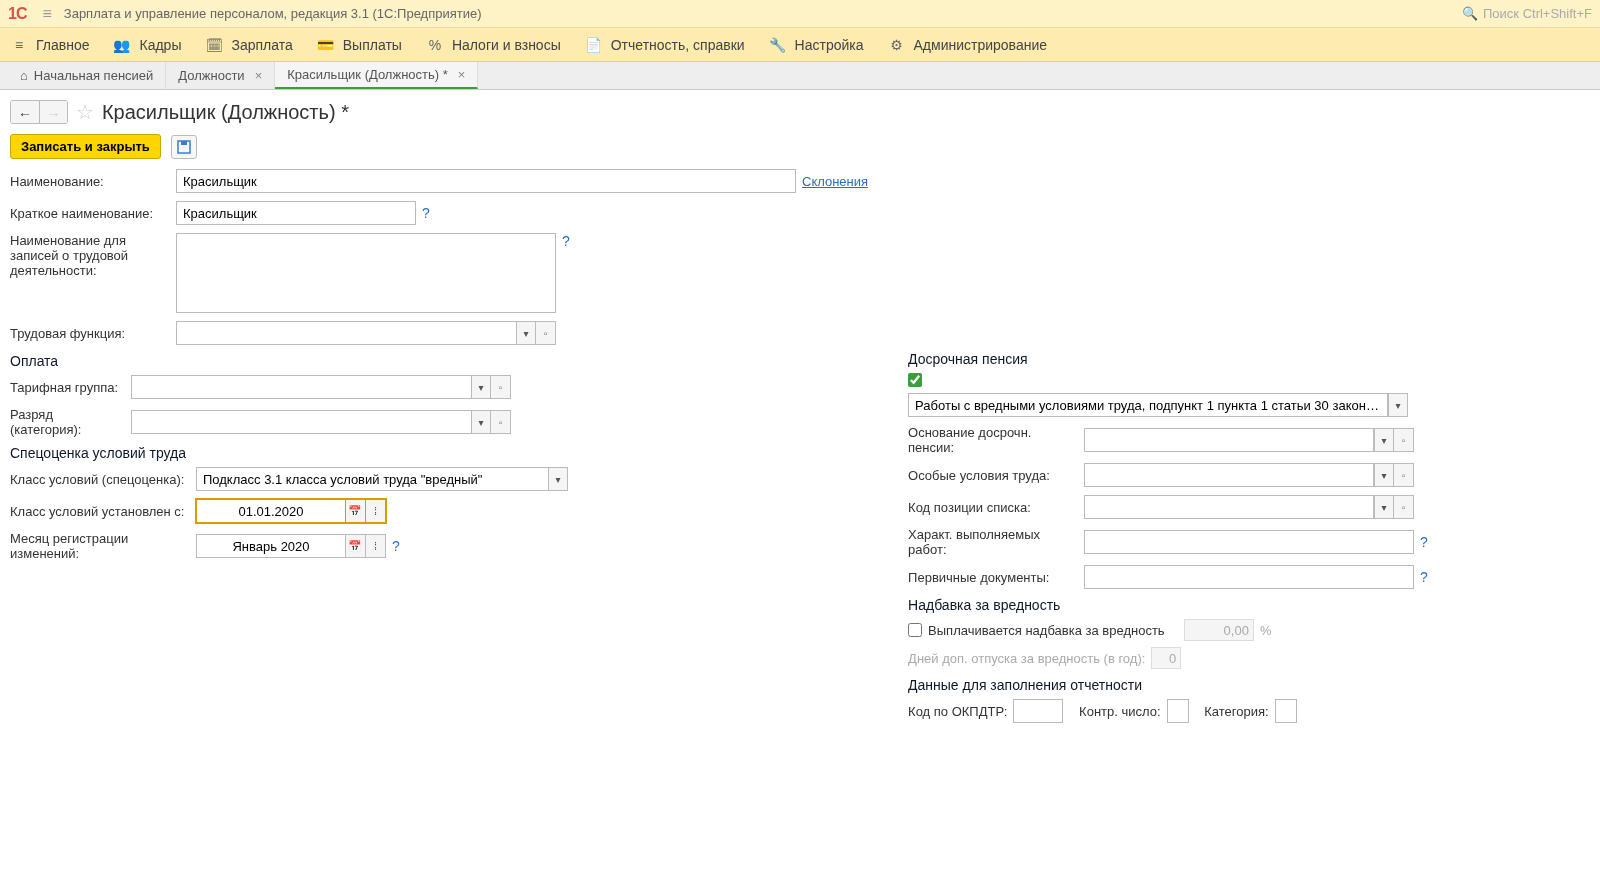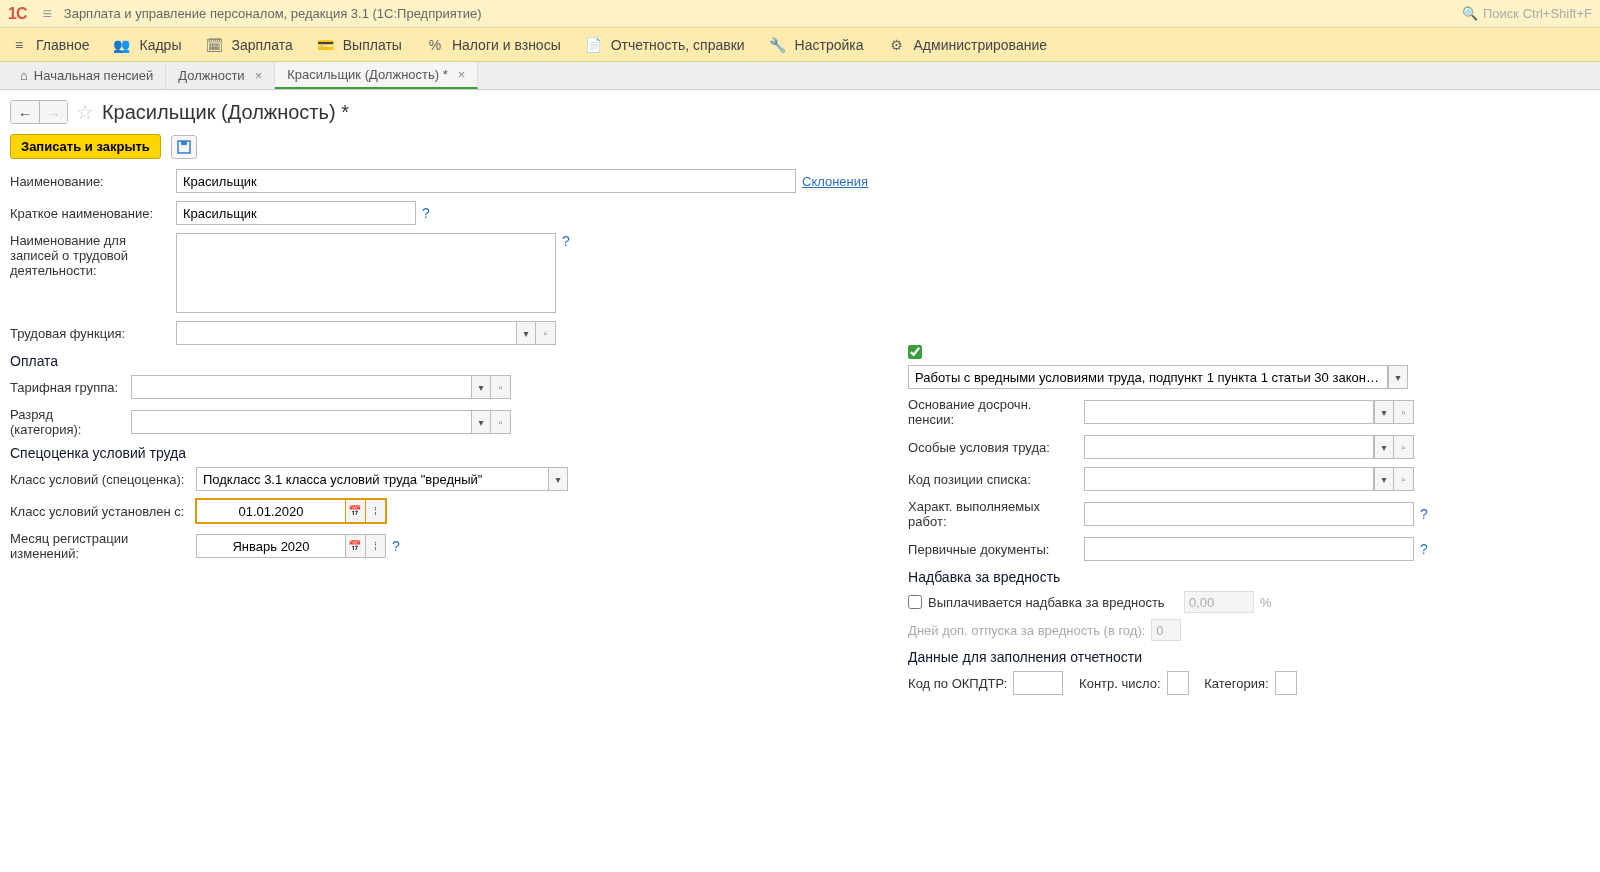--- a/index.html
+++ b/index.html
@@ -68,21 +68,21 @@
 
 .checkbox-row { display:flex; align-items:center; gap:6px; margin-bottom:6px;}
 input[type="checkbox"]{ width:14px; height:14px; accent-color: #3a9e3a;}
 
 .combo-full { width: 480px; display:flex;}
 .combo-full .input { flex:1; }
 .combo-300 { width: 330px; display:flex; }
 .combo-300 .input { flex:1; }
 
 .label-right { width: 170px; flex-shrink:0; font-size:13px;}
-.small-input { width: 60px; border:1px solid #bbb; height:22px; padding:2px 4px; text-align:left; font-size:13px;}
+.small-input { width: 60px; border:1px solid #bbb; height:22px; padding:2px 4px; text-align:right; font-size:13px;}
 .disabled-text { color:#aaa;}
 .disabled-input { background:#f5f5f5; color:#aaa; border:1px solid #ddd;}
 
 svg { display:block; }
 </style>
 </head>
 <body>
 
 <div class="header">
   <span class="logo">1C</span>
@@ -230,20 +230,21 @@
         <input class="input-date" value="Январь 2020" style="">
         <div class="date-btn">📅</div>
         <div class="date-btn">⁞</div>
       </div>
       <span class="help">?</span>
     </div>
   </div>
 
   <div class="col-right">
     <div style="height:176px"></div>
+    <div class="section-title">Досрочная пенсия</div>
     <div class="checkbox-row">
       <input type="checkbox" checked="" style="">
     </div>
     <div class="form-row">
       <div class="combo-full" style="width:500px">
         <input class="input" style="flex: 1 1 0%; overflow: hidden; text-overflow: ellipsis;" value="Работы с вредными условиями труда, подпункт 1 пункта 1 статьи 30 закона &quot;О стра">
         <div class="combo-btn">▾</div>
       </div>
     </div>
     <div class="form-row">

